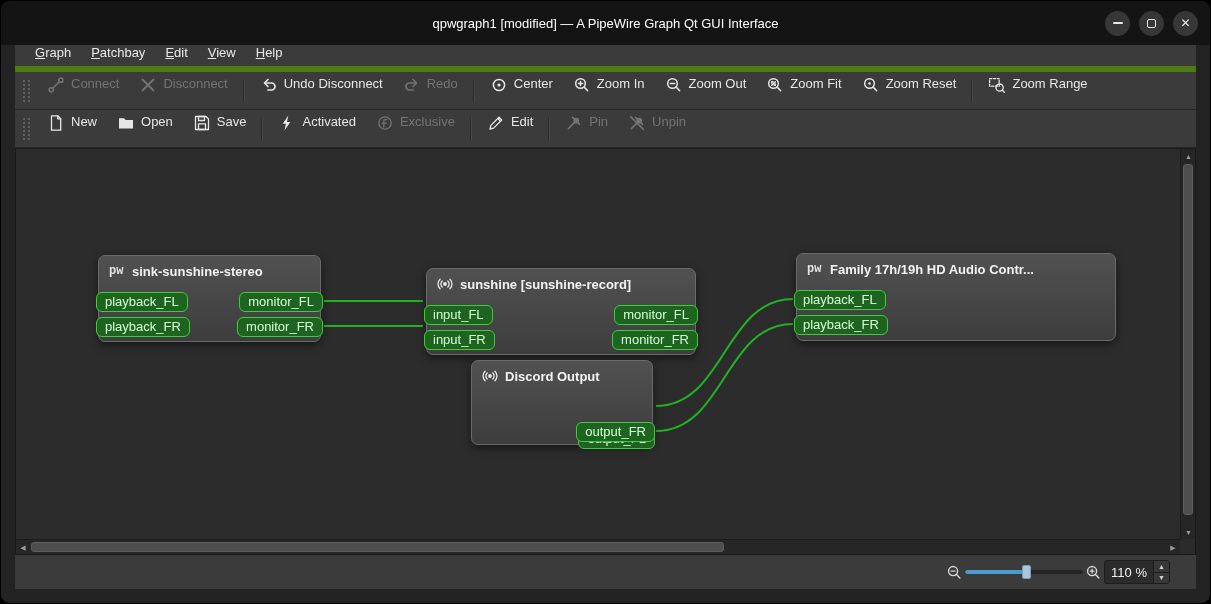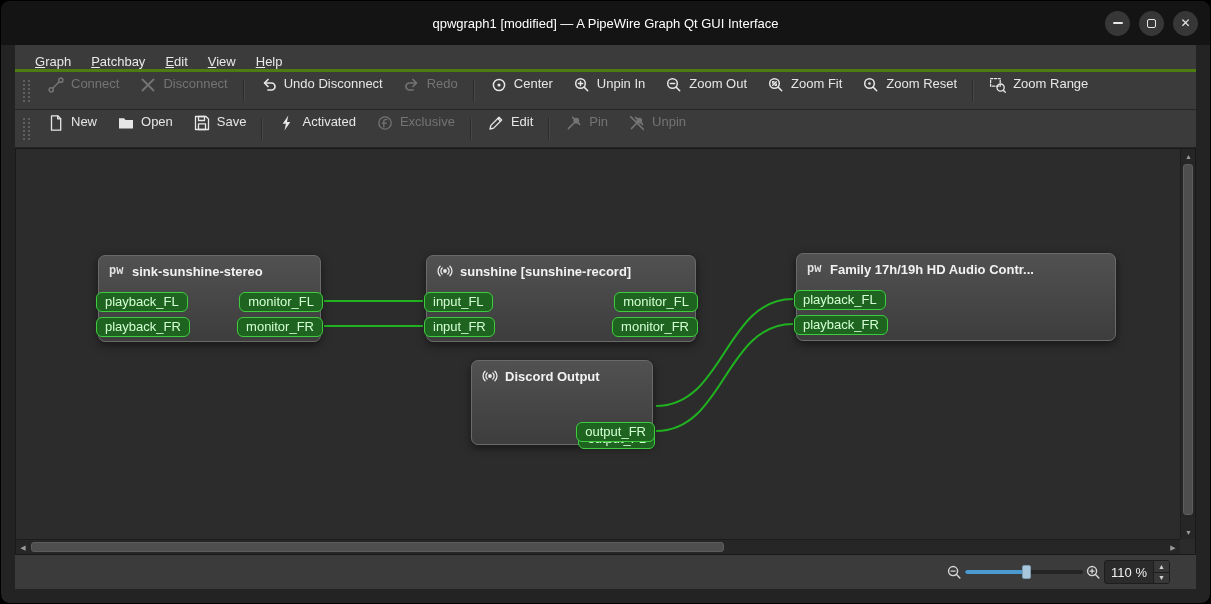--- a/index.html
+++ b/index.html
@@ -8,21 +8,21 @@
   
   .titlebar{height:44px;background:#141414;position:relative;display:flex;align-items:center;justify-content:center;flex:none}
   .title{color:#fff;font-weight:normal;font-size:13px}
   .winbtns{position:absolute;right:12px;top:0;height:100%;display:flex;align-items:center;gap:9px}
   .winbtn{width:25px;height:25px;border-radius:50%;background:#373737;display:flex;align-items:center;justify-content:center;color:#e8e8e8;cursor:default}
   .glyph-min{width:10px;height:2px;background:#e8e8e8;border-radius:1px;display:block}
   .glyph-max{width:9px;height:9px;border:1.5px solid #e8e8e8;border-radius:2px;display:block}
   .glyph-close{font-size:12px;line-height:1}
   
   .app{flex:1;margin:0 14px 14px;display:flex;flex-direction:column;min-height:0}
-  .menubar{height:27px;background:#3b3b3b;display:flex;align-items:flex-end;padding-left:10px;border-bottom:3px solid #4d7c0f;flex:none}
+  .menubar{height:27px;background:#3b3b3b;display:flex;align-items:flex-start;padding-left:10px;border-bottom:6px solid #4d7c0f;flex:none}
   .menubar-item{display:flex;align-items:center;padding:0 10px;color:#e8e8e8;font-size:13px}
   .menu-label{display:inline-block}
   .menu-label::first-letter{text-decoration:underline}
   .toolbar{height:38px;background:#3b3b3b;display:flex;align-items:center;padding:0 6px;border-bottom:1px solid #262626;gap:2px;flex:none}
   .tb-handle{width:7px;height:22px;border-left:2px dotted #5f5f5f;border-right:2px dotted #5f5f5f;margin:0 6px 0 2px}
   .tb-btn{display:flex;align-items:flex-start;gap:6px;padding:0 9px;height:30px;border-radius:3px;color:#e6e6e6;font-size:13px;white-space:nowrap}
   .tb-btn.disabled{color:#747474}
   .tb-icon{width:18px;height:18px;display:inline-flex;flex:none}
   .tb-icon svg{width:18px;height:18px;display:block}
   .tb-sep{width:0;height:22px;border-left:1px solid #2c2c2c;border-right:1px solid #474747;margin:0 4px}
@@ -155,21 +155,21 @@
           <span>Center</span>
         </div>
         <div class="tb-btn">
           <span class="tb-icon">
             <svg viewBox="0 0 18 18" fill="none" stroke="currentColor" stroke-width="1.5" stroke-linecap="round" stroke-linejoin="round">
               <circle cx="7.5" cy="7.5" r="4.8"></circle>
               <path d="M11.1 11.1l3.6 3.6"></path>
               <path d="M7.5 5.4v4.2M5.4 7.5h4.2"></path>
             </svg>
           </span>
-          <span>Unpin In</span>
+          <span>Zoom In</span>
         </div>
         <div class="tb-btn">
           <span class="tb-icon">
             <svg viewBox="0 0 18 18" fill="none" stroke="currentColor" stroke-width="1.5" stroke-linecap="round" stroke-linejoin="round">
               <circle cx="7.5" cy="7.5" r="4.8"></circle>
               <path d="M11.1 11.1l3.6 3.6"></path>
               <path d="M5.4 7.5h4.2"></path>
             </svg>
           </span>
           <span>Zoom Out</span>
@@ -300,21 +300,21 @@
               <span class="node-icon">
                 <span class="pw-glyph">pw</span>
               </span>
               <span class="node-title">sink-sunshine-stereo</span>
             </div>
             <div class="port in" style="top: 36px;">playback_FL</div>
             <div class="port in" style="top: 61px;">playback_FR</div>
             <div class="port out" style="top: 36px;">monitor_FL</div>
             <div class="port out" style="top: 61px;">monitor_FR</div>
           </div>
-          <div class="node" style="left: 410px; top: 106px; width: 270px; height: 87px;">
+          <div class="node" style="left: 410px; top: 119px; width: 270px; height: 87px;">
             <div class="node-header">
               <span class="node-icon">
                 <svg viewBox="0 0 16 16" fill="none" stroke="currentColor" stroke-width="1.3" stroke-linecap="round">
                   <circle cx="8" cy="8" r="1.9" fill="currentColor" stroke="none"></circle>
                   <path d="M5.2 5a4.1 4.1 0 0 0 0 6M10.8 5a4.1 4.1 0 0 1 0 6"></path>
                   <path d="M3.1 3.2a6.6 6.6 0 0 0 0 9.6M12.9 3.2a6.6 6.6 0 0 1 0 9.6"></path>
                 </svg>
               </span>
               <span class="node-title">sunshine [sunshine-record]</span>
             </div>

